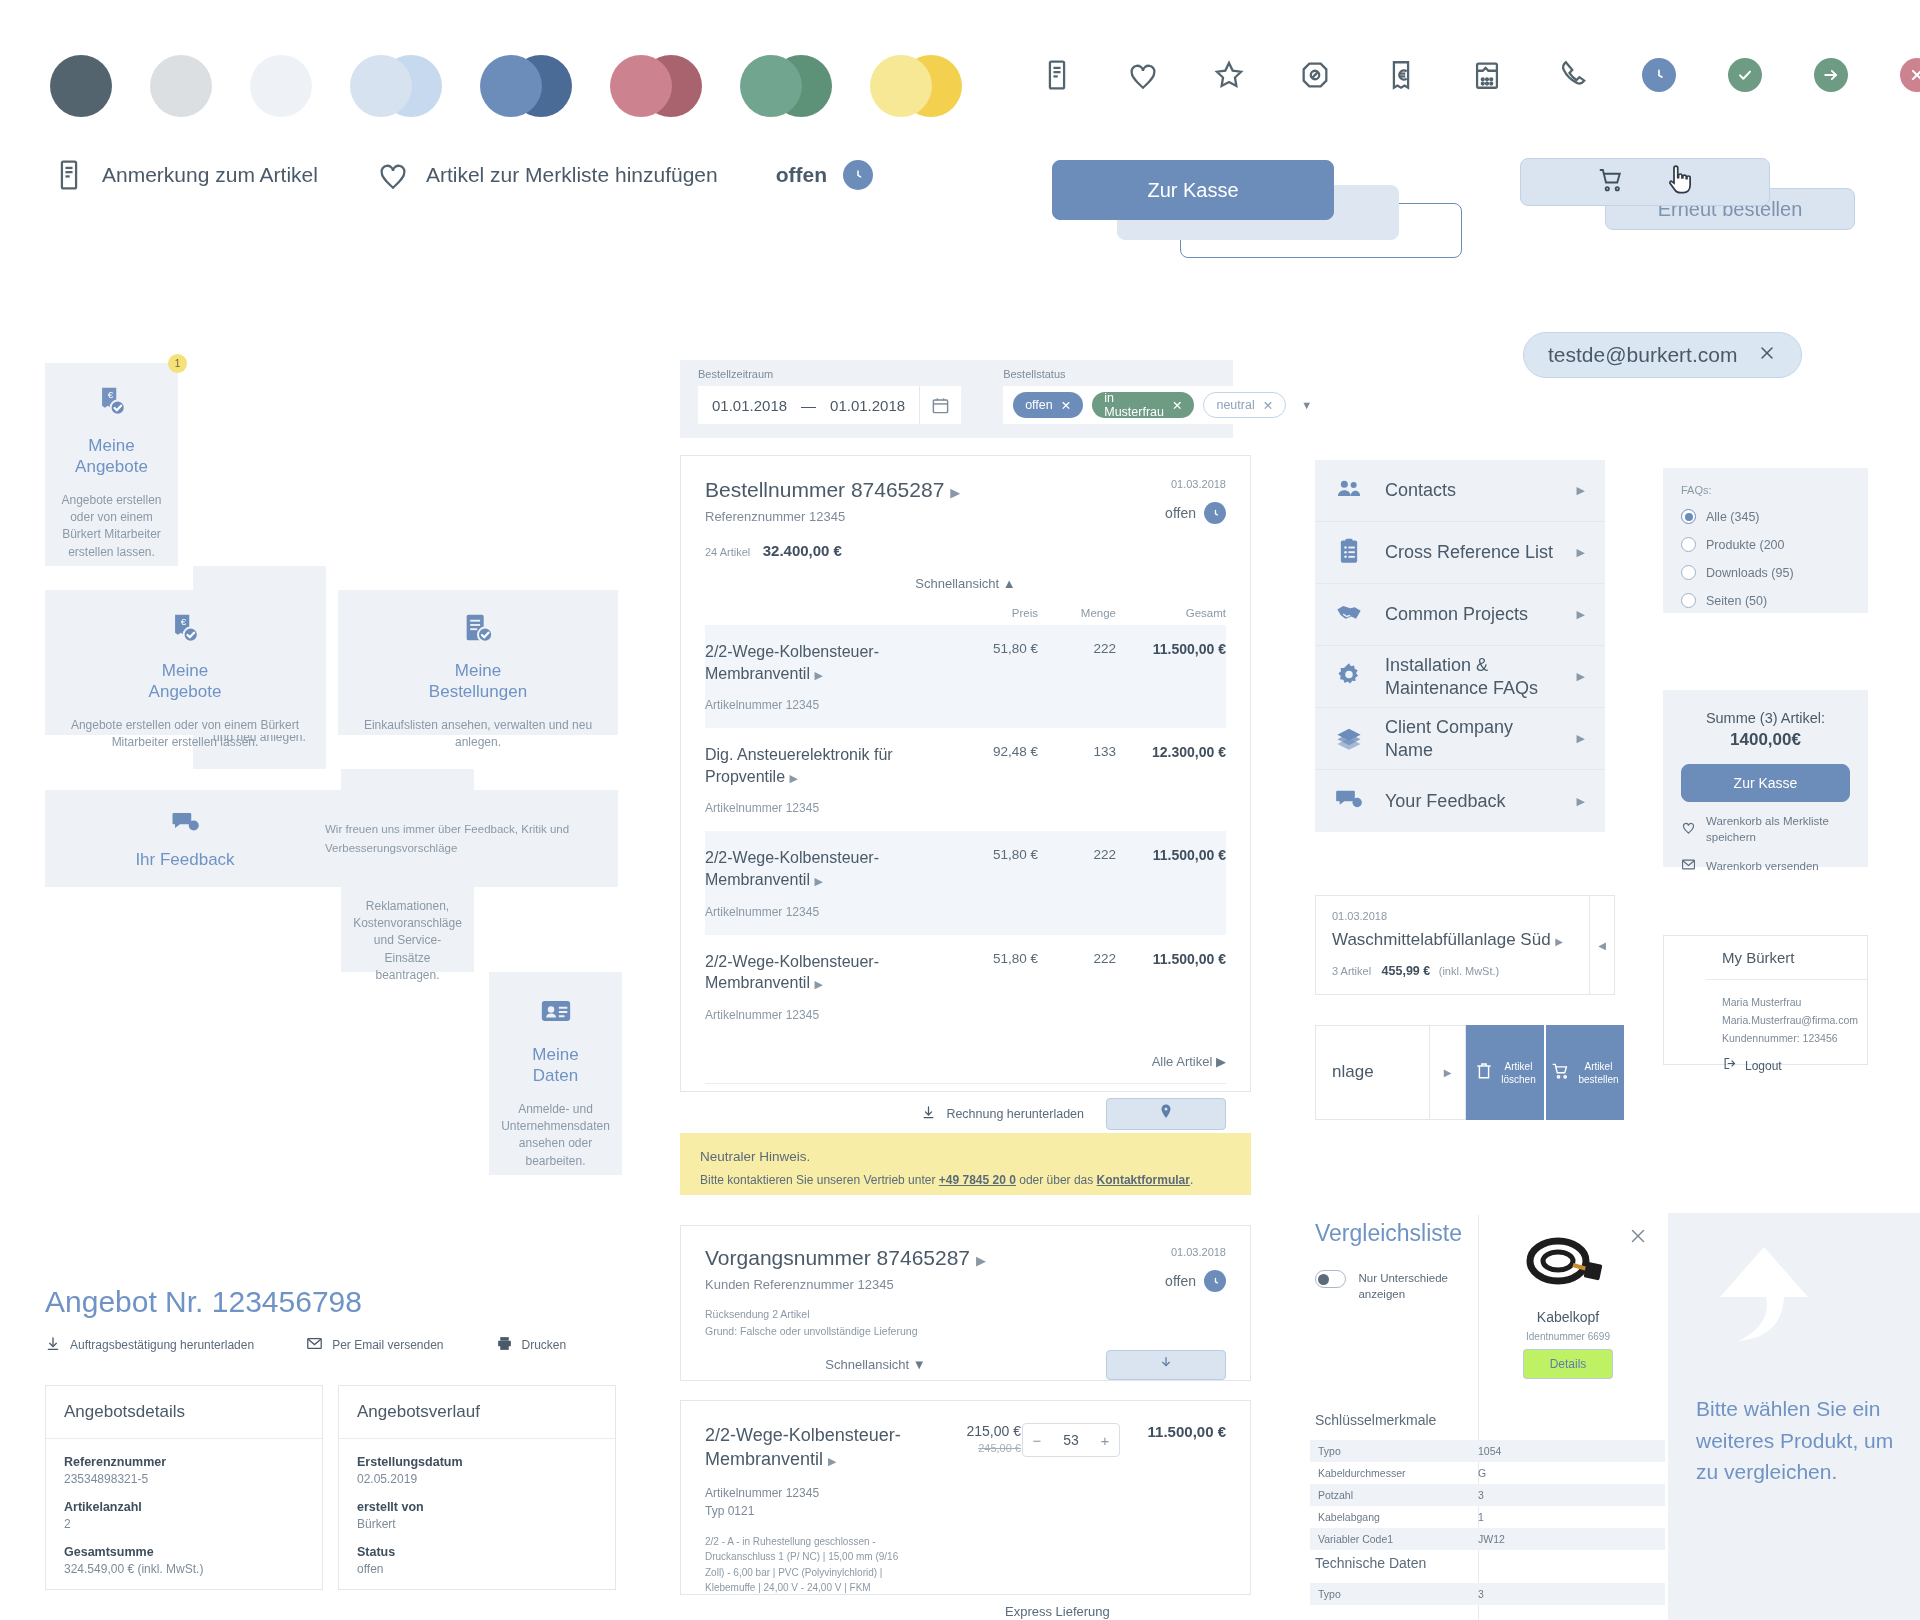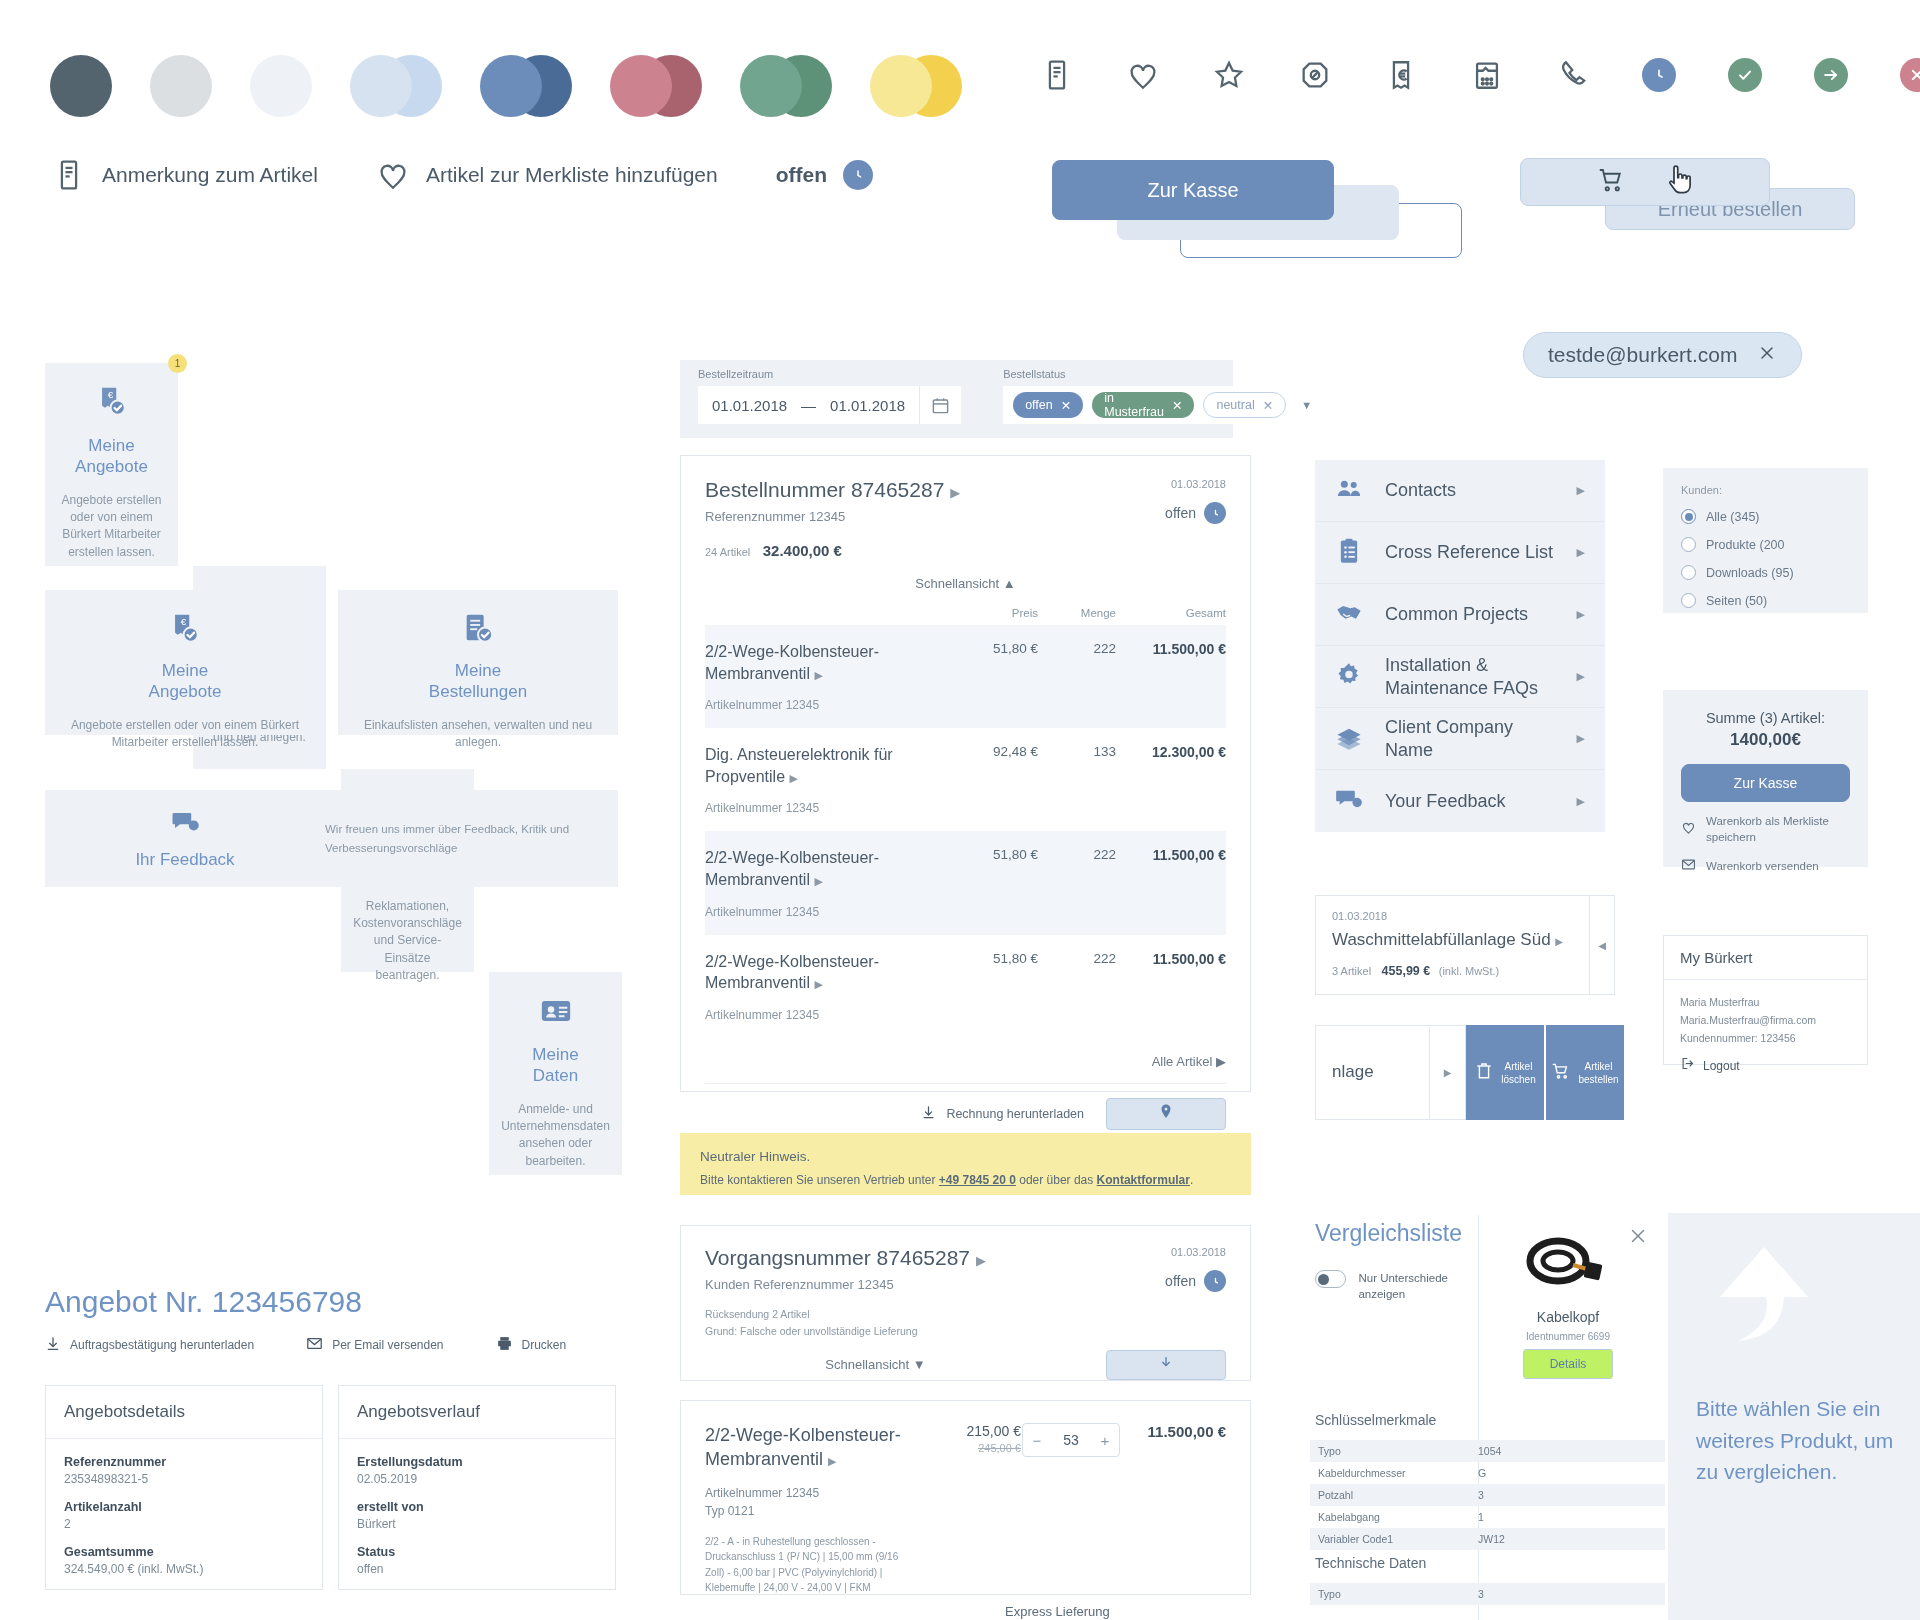--- a/index.html
+++ b/index.html
@@ -84,21 +84,21 @@
   .date-txt { font-size: 15px; color:#4a5a68; padding: 0 14px; }
   .date-btn { border-left:1px solid #e4e9ef; width: 42px; height:100%; display:flex; align-items:center; justify-content:center; }
   .chip-box { background:#fff; display:flex; align-items:center; gap: 9px; height: 38px; padding: 0 10px; }
   .chip { border-radius: 16px; height: 26px; display:flex; align-items:center; gap:8px;
     padding: 0 12px; font-size: 12.5px; color:#fff; }
   .chip.blue { background:#6c8cba; }
   .chip.green { background:#6d9b83; }
   .chip.neutral { background:#fff; border:1px solid #c3d4e8; color:#8fa3bb; }
 
   
-  .card { background:#fff; border:1px solid #e2e7ed; }
+  .card { background:#fff; border:1px solid #e2e7ed;padding-left:42px; }
   .ord-num { font-size: 21px; color:#4a5a68; }
   .ord-ref { font-size: 13px; color:#7d8b99; margin-top: 7px; }
   .ord-date { font-size: 11px; color:#8b99a6; }
   .ord-status { font-size: 14px; color:#5a6b7a; display:flex; align-items:center; gap:8px; }
   .ord-count { font-size: 11px; color:#8b99a6; }
   .ord-total { font-size: 15px; font-weight: bold; color:#3f4f5e; }
   .quick { font-size: 13px; color:#6b7a89; text-align:center; }
 
   table.items { width:100%; border-collapse: collapse; }
   table.items th { font-size: 11.5px; font-weight: normal; color:#8b99a6; padding: 6px 0; text-align:right; }
@@ -730,21 +730,21 @@
     <span><svg width="28" height="28" viewBox="0 0 24 24" fill="#6c8cba">
           <path d="M2 5h14a1 1 0 0 1 1 1v7a1 1 0 0 1-1 1H8l-4 3v-3H2a1 1 0 0 1-1-1V6a1 1 0 0 1 1-1z"></path>
           <circle cx="19" cy="15" r="4"></circle>
         </svg></span>
     <span class="nav-lbl">Your Feedback</span>
     <span style="font-size:11px; color:#8b99a6">▶</span>
   </div>
 </div>
 
 <div class="abs radio-panel" style="left:1663px; top:468px; width:205px; height:145px;">
-  <div style="font-size:11px; color:#8b99a6;">Kunden:</div>
+  <div style="font-size:11px; color:#8b99a6;">FAQs:</div>
   <div class="rb">
       <span class="dot on">
         <i></i>
       </span>
       <span>Alle (345)</span>
     </div>
   <div class="rb">
       <span class="dot"></span>
       <span>Produkte (200</span>
     </div>

